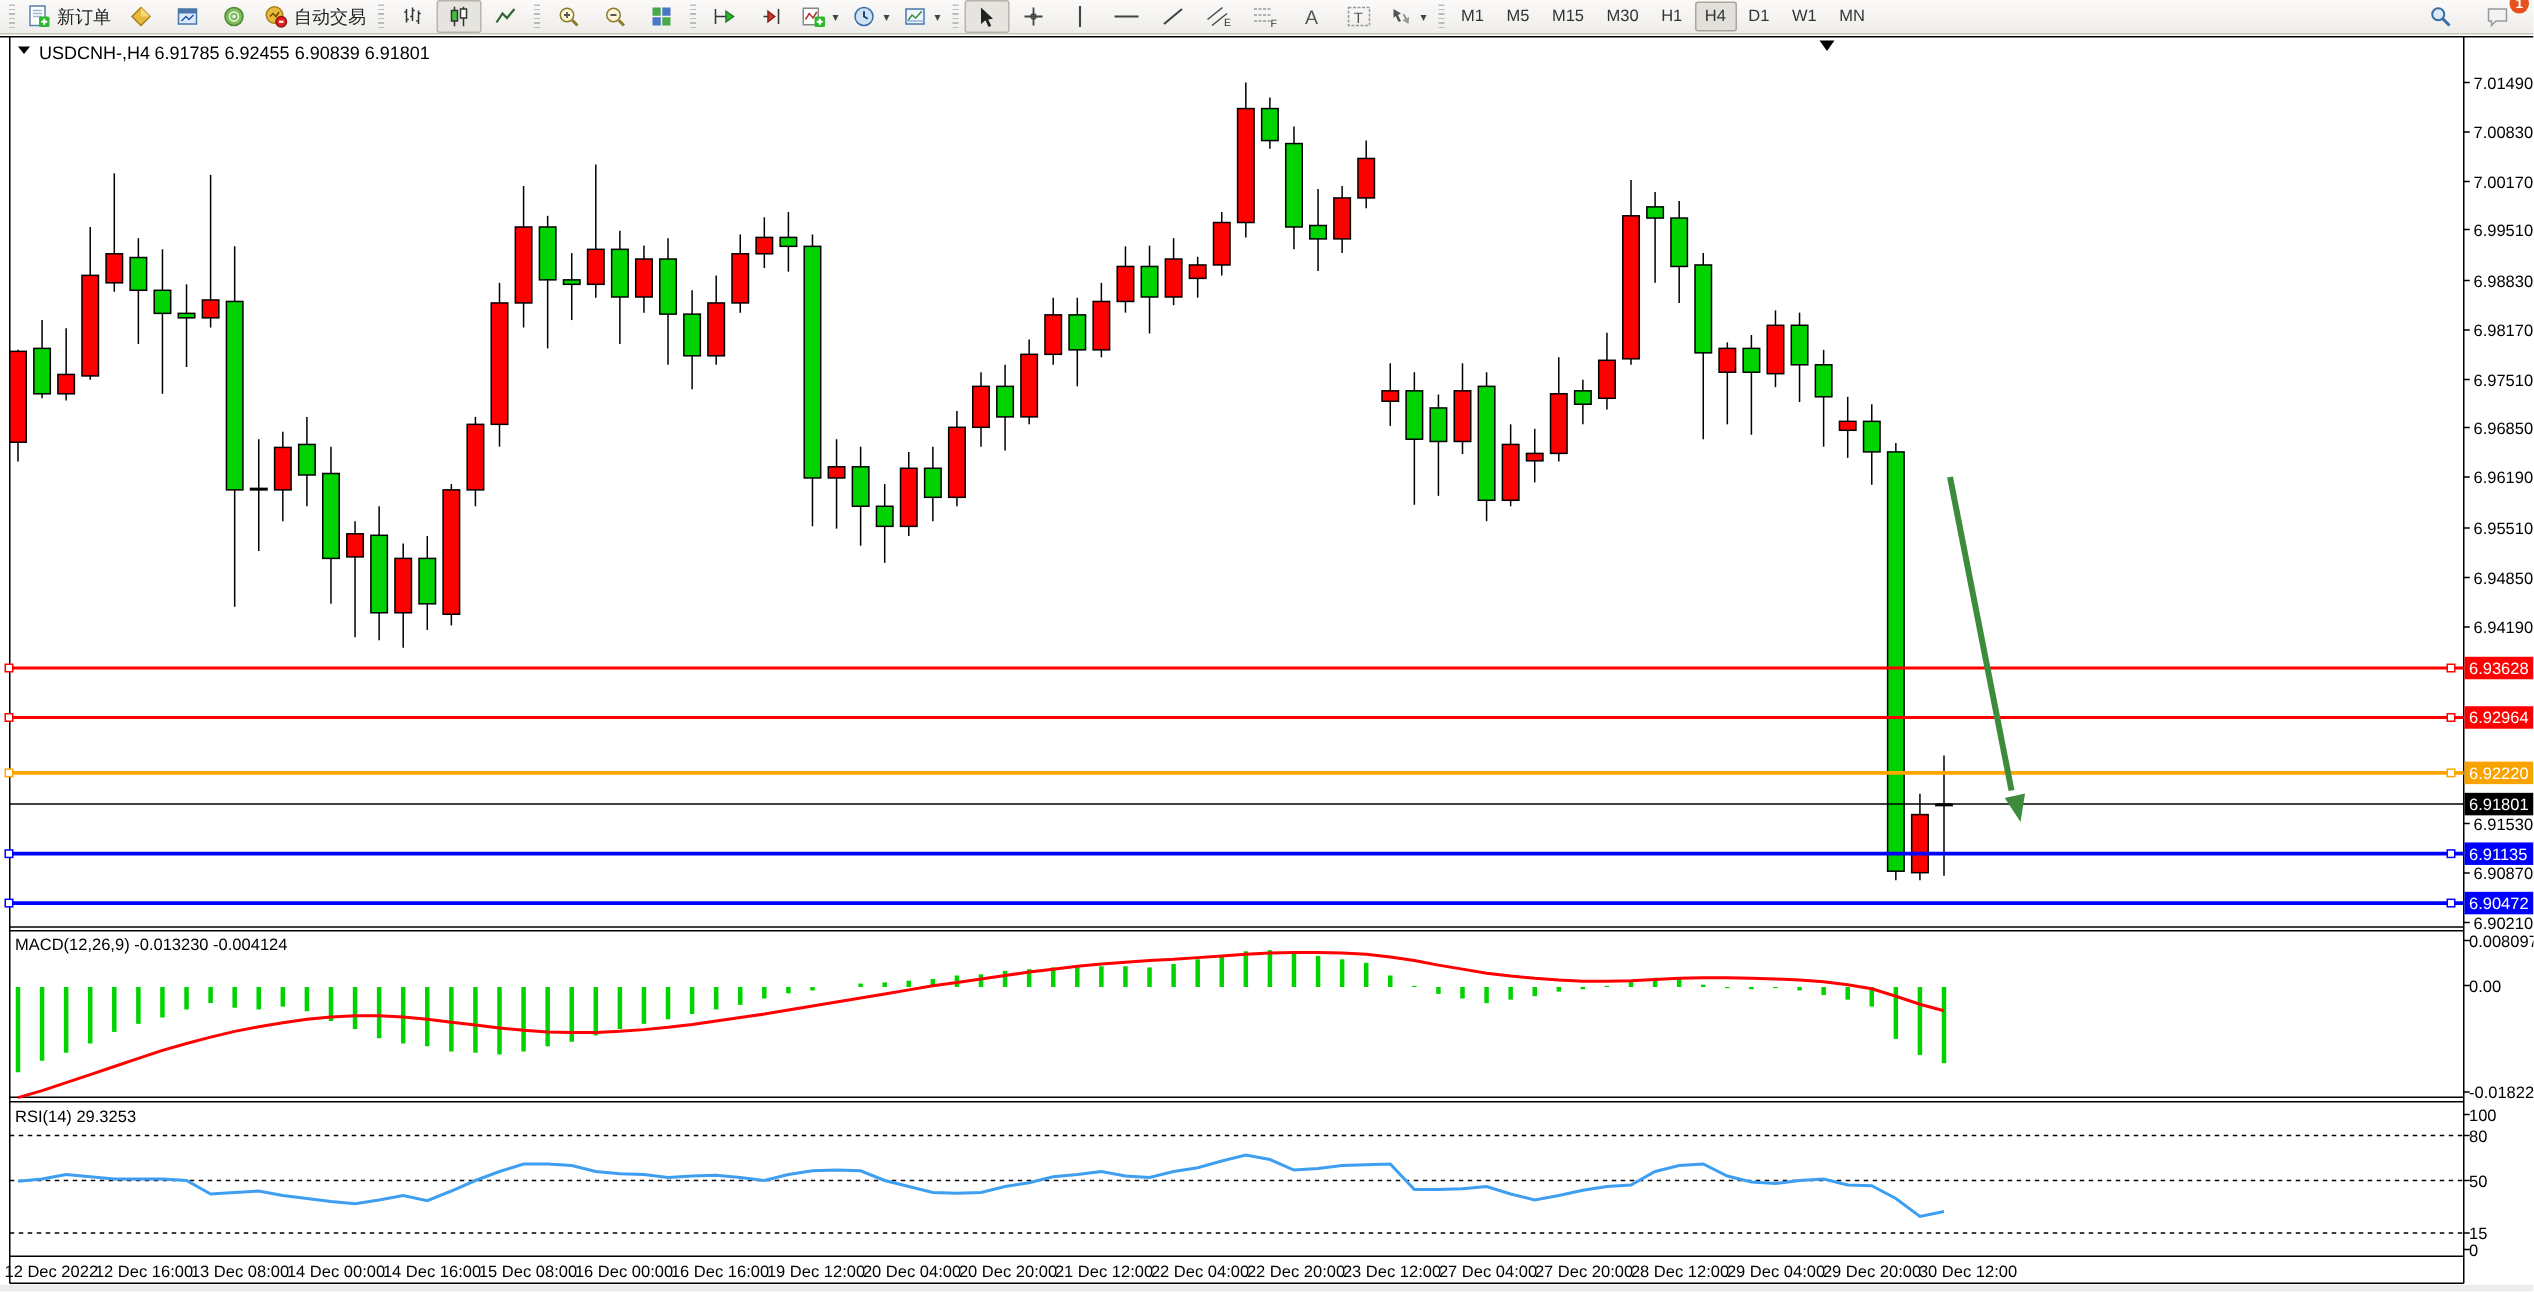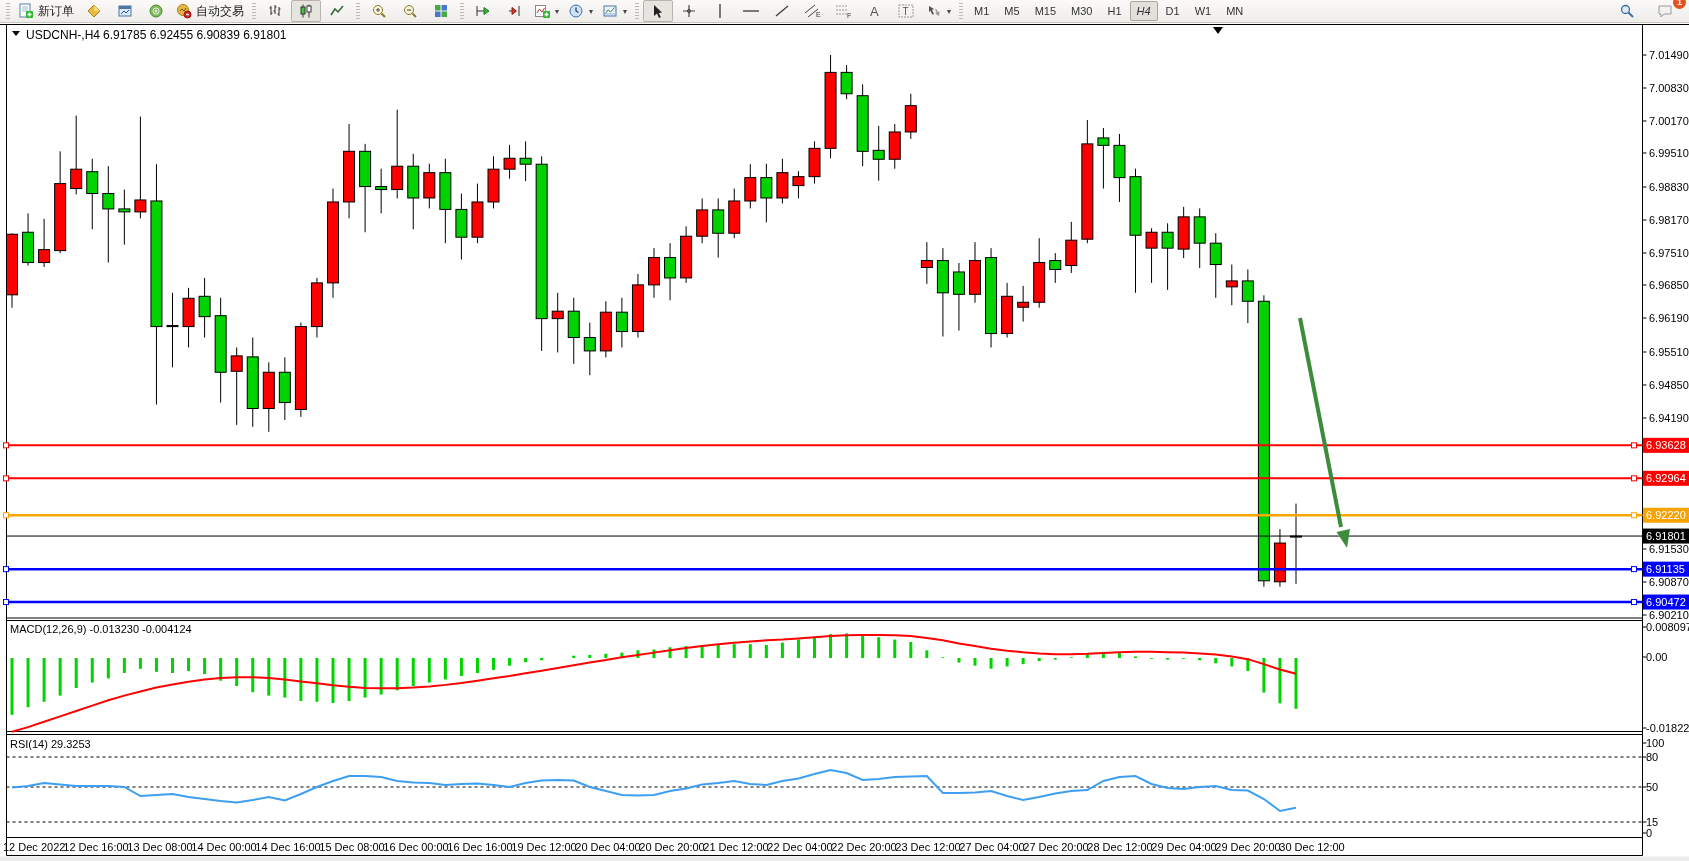--- a/index.html
+++ b/index.html
@@ -22,21 +22,21 @@
     gap:4px;padding:0 3px;border:1px solid transparent;border-radius:2px;
     background:transparent;font-size:12px;color:#222;cursor:default;
   }
   .tb-btn.pressed{background:#e6e4df;border-color:#b8b4ab;}
   .tb-btn svg{display:block;}
   .caret{font-size:8px;color:#444;margin-left:1px;}
   .tf{
     height:18px;line-height:18px;padding:0 6px;font-size:11px;color:#333;
     border:1px solid transparent;border-radius:2px;
   }
-  .tf.active{background:#e2e0db;border-color:#aaa69c;font-style:italic;}
+  .tf.active{background:#e2e0db;border-color:#aaa69c;}
   .tb-right{margin-left:auto;display:flex;align-items:center;gap:8px;padding-right:6px;}
   .badge{
     position:absolute;top:-5px;right:-7px;width:13px;height:13px;border-radius:50%;
     background:#e8501e;color:#fff;font-size:9px;line-height:13px;text-align:center;font-weight:bold;
   }
   .chat-wrap{position:relative;}
   
   #chart-svg{position:absolute;top:0;left:0;z-index:1;}
 </style>
 </head>

